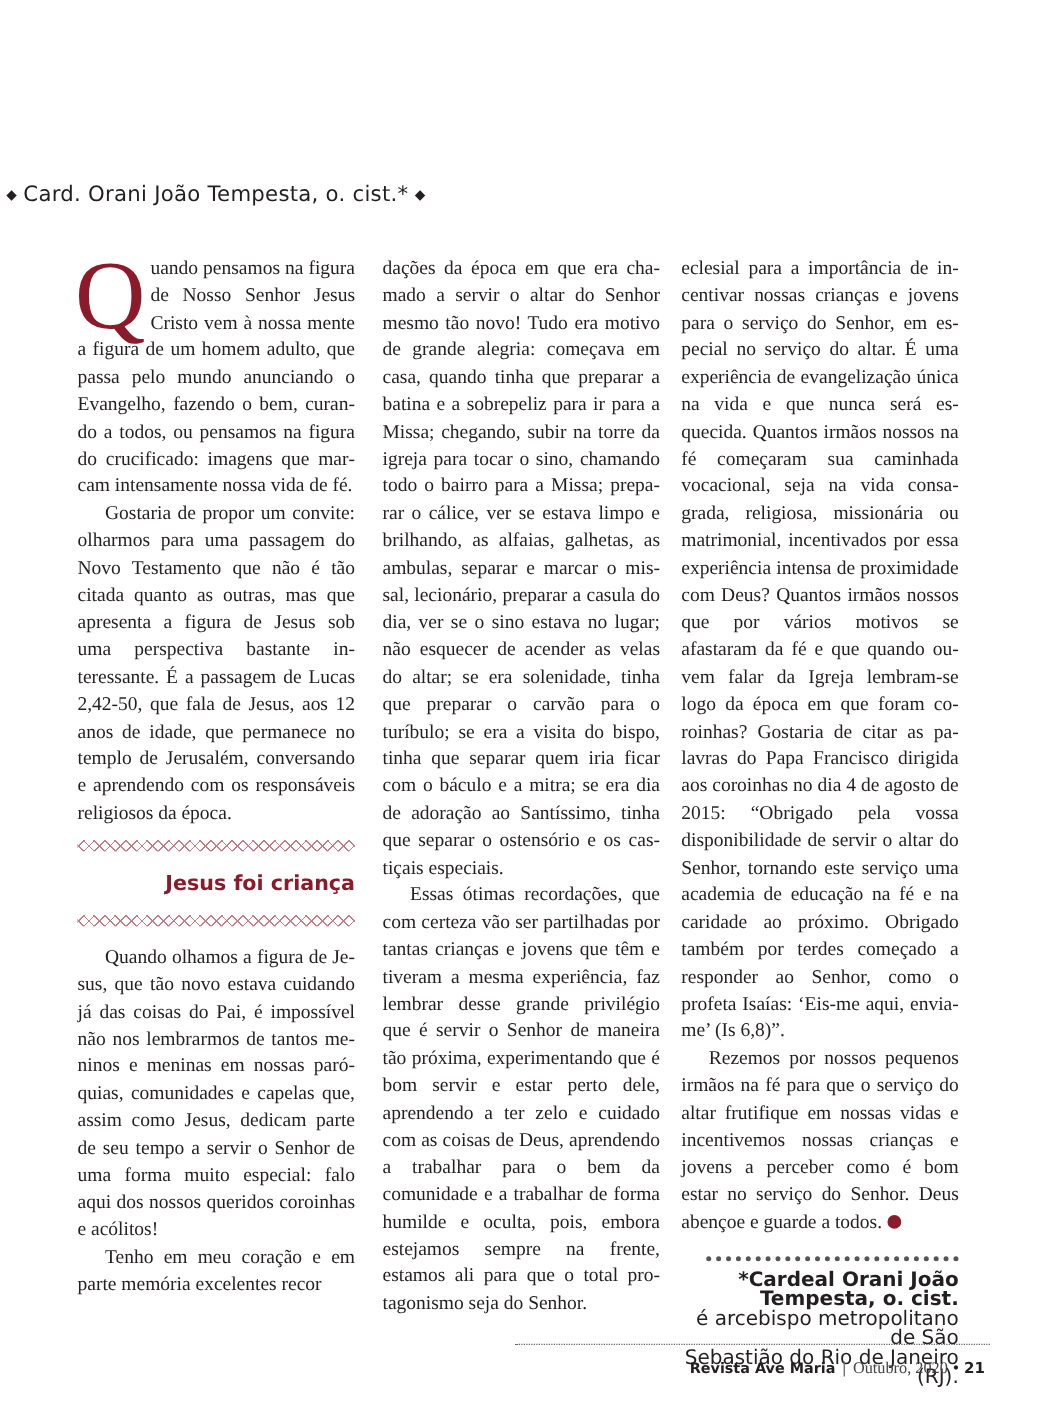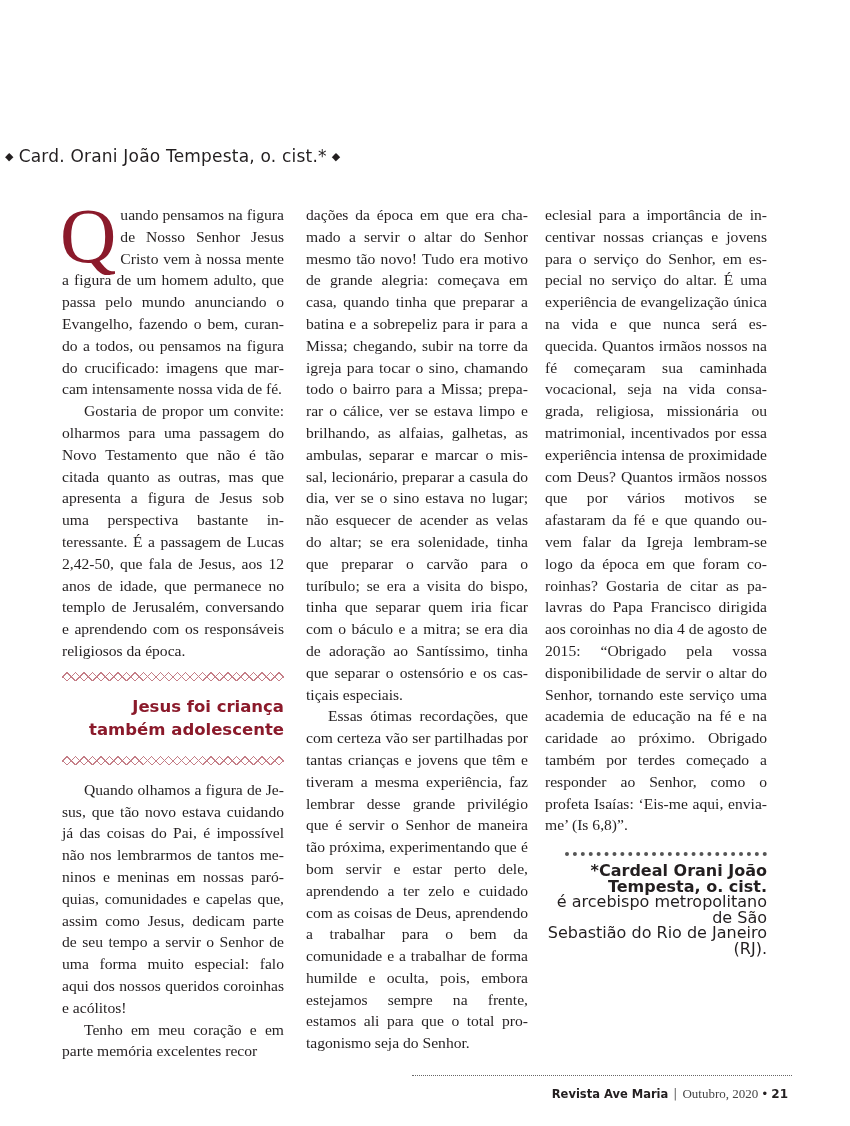--- a/index.html
+++ b/index.html
@@ -42,34 +42,34 @@
 <div class="byline">
   <span class="diamond">◆</span><span>Card. Orani João Tempesta, o. cist.*</span><span class="diamond">◆</span>
 </div>
 
 <div class="col col1">
   <p class="noindent"><span class="dropcap">Q</span><span>uando pensamos na figu­ra de Nosso Senhor Jesus Cristo vem à nossa mente a figura de um homem adulto, que passa pelo mundo anunciando o Evangelho, fazendo o bem, curan­do a todos, ou pensamos na figura do crucificado: imagens que mar­cam intensamente nossa vida de fé.</span></p>
   <p>Gostaria de propor um convi­te: olharmos para uma passagem do Novo Testamento que não é tão citada quanto as outras, mas que apresenta a figura de Jesus sob uma perspectiva bastante in­teressante. É a passagem de Lucas 2,42-50, que fala de Jesus, aos 12 anos de idade, que permanece no templo de Jerusalém, conversando e aprendendo com os responsáveis religiosos da época.</p>
   <div class="ornament"></div>
   <div class="pullquote">
     <div>Jesus foi criança</div>
-    <div>também adolescente</div>
   </div>
   <div class="ornament" style="margin-bottom:14px;"></div>
   <p>Quando olhamos a figura de Je­sus, que tão novo estava cuidando já das coisas do Pai, é impossível não nos lembrarmos de tantos me­ninos e meninas em nossas paró­quias, comunidades e capelas que, assim como Jesus, dedicam parte de seu tempo a servir o Senhor de uma forma muito especial: falo aqui dos nossos queridos coroi­nhas e acólitos!</p>
   <p>Tenho em meu coração e em parte memória excelentes recor­</p>
 </div>
 
 <div class="col col2">
   <p class="noindent">dações da época em que era cha­mado a servir o altar do Senhor mesmo tão novo! Tudo era motivo de grande alegria: começava em casa, quando tinha que preparar a batina e a sobrepeliz para ir para a Missa; chegando, subir na torre da igreja para tocar o sino, chamando todo o bairro para a Missa; prepa­rar o cálice, ver se estava limpo e brilhando, as alfaias, galhetas, as ambulas, separar e marcar o mis­sal, lecionário, preparar a casula do dia, ver se o sino estava no lu­gar; não esquecer de acender as velas do altar; se era solenidade, tinha que preparar o carvão para o turíbulo; se era a visita do bispo, tinha que separar quem iria ficar com o báculo e a mitra; se era dia de adoração ao Santíssimo, tinha que separar o ostensório e os cas­tiçais especiais.</p>
   <p>Essas ótimas recordações, que com certeza vão ser partilhadas por tantas crianças e jovens que têm e tiveram a mesma experi­ência, faz lembrar desse grande privilégio que é servir o Senhor de maneira tão próxima, experi­mentando que é bom servir e estar perto dele, aprendendo a ter zelo e cuidado com as coisas de Deus, aprendendo a trabalhar para o bem da comunidade e a trabalhar de forma humilde e oculta, pois, em­bora estejamos sempre na frente, estamos ali para que o total pro­tagonismo seja do Senhor.</p>
 </div>
 
 <div class="col col3">
   <p class="noindent">eclesial para a importância de in­centivar nossas crianças e jovens para o serviço do Senhor, em es­pecial no serviço do altar. É uma experiência de evangelização úni­ca na vida e que nunca será es­quecida. Quantos irmãos nossos na fé começaram sua caminhada vocacional, seja na vida consa­grada, religiosa, missionária ou matrimonial, incentivados por essa experiência intensa de proximi­dade com Deus? Quantos irmãos nossos que por vários motivos se afastaram da fé e que quando ou­vem falar da Igreja lembram-se logo da época em que foram co­roinhas? Gostaria de citar as pa­lavras do Papa Francisco dirigida aos coroinhas no dia 4 de agosto de 2015: “Obrigado pela vossa disponibilidade de servir o altar do Senhor, tornando este serviço uma academia de educação na fé e na caridade ao próximo. Obriga­do também por terdes começado a responder ao Senhor, como o profeta Isaías: ‘Eis-me aqui, en­via-me’ (Is 6,8)”.</p>
+  <p><span>Rezemos por nossos pequenos irmãos na fé para que o serviço do altar frutifique em nossas vidas e incentivemos nossas crianças e jovens a perceber como é bom estar no serviço do Senhor. Deus abençoe e guarde a todos.</span><span class="enddot"></span></p>
   <div class="bio">
     <div class="rule"></div>
     <span class="name">*Cardeal Orani João Tempesta, o. cist.</span>
     <span style="display:block">é arcebispo metropolitano de São</span>
     <span style="display:block">Sebastião do Rio de Janeiro (RJ).</span>
   </div>
 </div>
 
 <div class="footer-rule"></div>
 <div class="footer">

